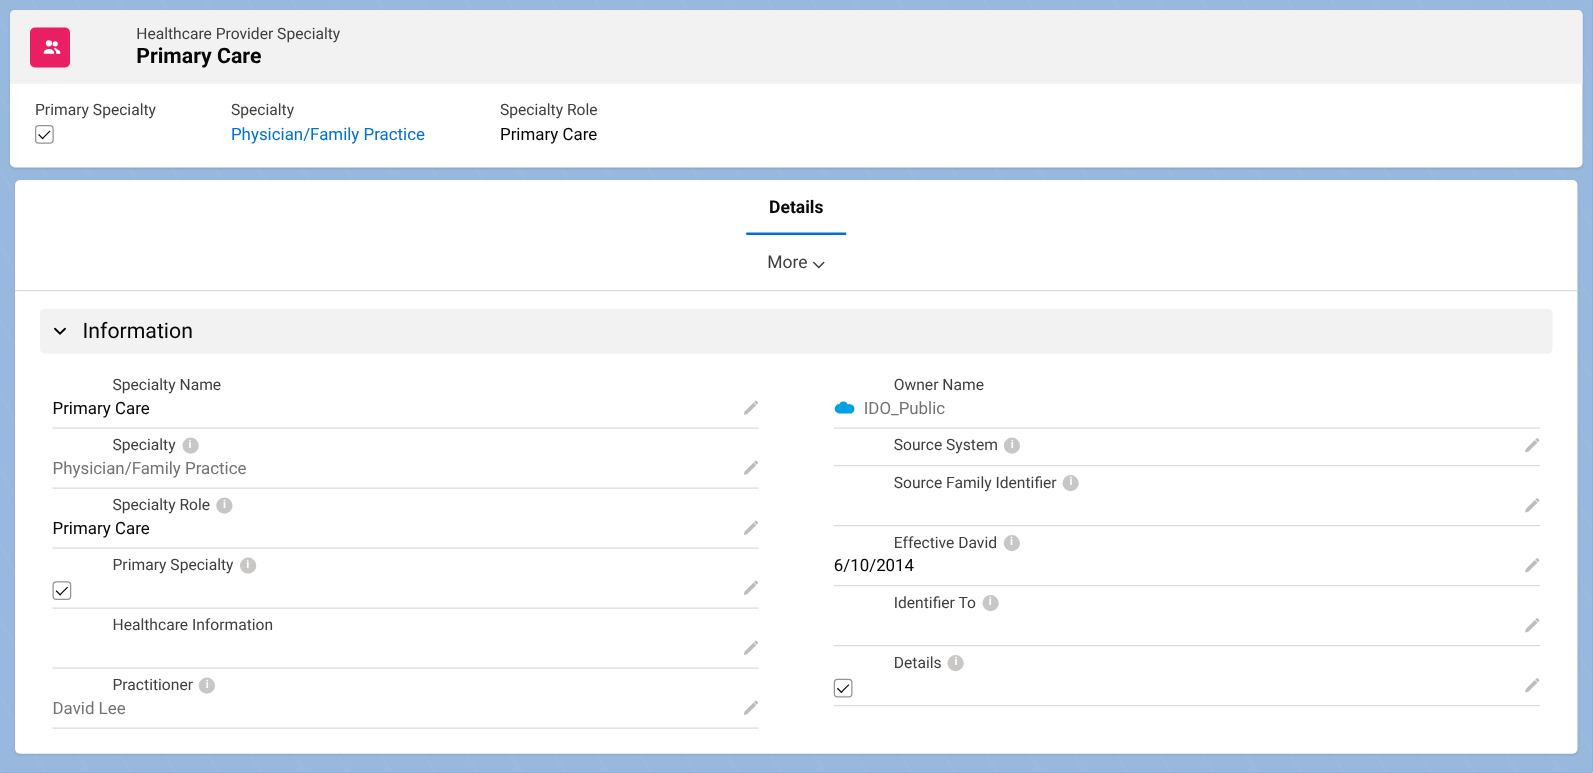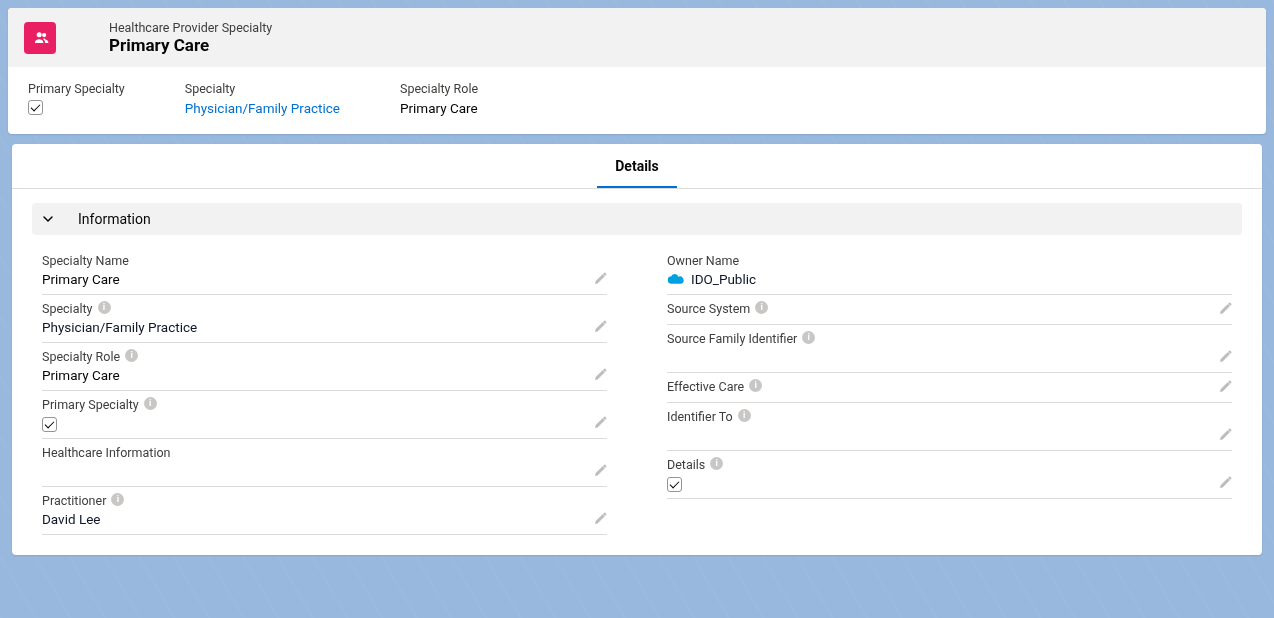--- a/index.html
+++ b/index.html
@@ -100,22 +100,22 @@
   .tab .chev {
     width: 10px; height: 10px; display:inline-block;
   }
   .section-header {
     margin: 14px 20px 12px 20px;
     background: #f3f2f2;
     border-radius: 4px;
     padding: 8px 10px;
     display: flex;
     align-items: center;
-    gap: 24px;
-    font-size: 14px;
+    gap: 12px;
+    font-size: 17px;
     color: #080707;
     cursor: pointer;
   }
   .section-header .chev {
     width: 12px; height: 12px; display:inline-flex; align-items:center; justify-content:center;
   }
   .detail-grid {
     display: grid;
     grid-template-columns: 1fr 1fr;
     column-gap: 60px;
@@ -124,33 +124,34 @@
   .col { display: flex; flex-direction: column; }
   .field {
     border-bottom: 1px solid #dddbda;
     padding: 6px 0 6px 0;
     position: relative;
   }
   .field .flabel {
     font-size: 12.5px;
     color: #3e3e3c;
     display: flex;
-    align-items: flex-start;
+    align-items: center;
     gap: 5px;
     margin-bottom: 2px;
+    margin-left: 48px;
   }
   .field .fvalue {
     font-size: 13.5px;
     color: #080707;
     min-height: 18px;
     display: flex;
     align-items: center;
     gap: 6px;
   }
-  .field .fvalue.link { color: #0f172a; cursor: pointer; }
+  .field .fvalue.link { color: #737373; cursor: pointer; }
   .field .edit-icon {
     position: absolute;
     right: 0;
     bottom: 8px;
     width: 14px; height: 14px;
     opacity: 0.45;
     cursor: pointer;
   }
   .field input[type="checkbox"] {
     width: 15px; height: 15px;
@@ -215,20 +216,28 @@
       <span class="value">Primary Care</span>
     </div>
   </div>
 </div>
 
 <div class="card details-card">
   <div class="tabs">
     <div class="tab active">
       <span>Details</span>
     </div>
+    <div class="tab">
+      <span>More</span>
+      <span class="chev">
+        <svg viewBox="0 0 10 10" width="10" height="10">
+            <path d="M1 3l4 4 4-4" stroke="#3e3e3c" stroke-width="1.2" fill="none" stroke-linecap="round"></path>
+          </svg>
+      </span>
+    </div>
   </div>
 
   <div class="section-header">
     <span class="chev">
       <svg viewBox="0 0 12 12" width="12" height="12">
           <path d="M2 4l4 4 4-4" stroke="#080707" stroke-width="1.5" fill="none" stroke-linecap="round"></path>
         </svg>
     </span>
     <span>Information</span>
   </div>
@@ -337,23 +346,24 @@
           <span class="info-icon">i</span>
         </div>
         <div class="fvalue"></div>
         <span class="edit-icon"><svg viewBox="0 0 16 16">
               <path fill="#706e6b" d="M11.3 2.3l2.4 2.4-8.4 8.4-2.9.5.5-2.9 8.4-8.4zm1.4-1.4a1 1 0 0 1 1.4 0l1 1a1 1 0 0 1 0 1.4l-1 1-2.4-2.4 1-1z"></path>
             </svg></span>
       </div>
 
       <div class="field">
         <div class="flabel">
-          <span>Effective Care</span>
-          <span class="info-icon">i</span>
-        </div>
+          <span>Effective David</span>
+          <span class="info-icon">i</span>
+        </div>
+        <div class="fvalue">6/10/2014</div>
         <span class="edit-icon"><svg viewBox="0 0 16 16">
               <path fill="#706e6b" d="M11.3 2.3l2.4 2.4-8.4 8.4-2.9.5.5-2.9 8.4-8.4zm1.4-1.4a1 1 0 0 1 1.4 0l1 1a1 1 0 0 1 0 1.4l-1 1-2.4-2.4 1-1z"></path>
             </svg></span>
       </div>
 
       <div class="field">
         <div class="flabel">
           <span>Identifier To</span>
           <span class="info-icon">i</span>
         </div>

